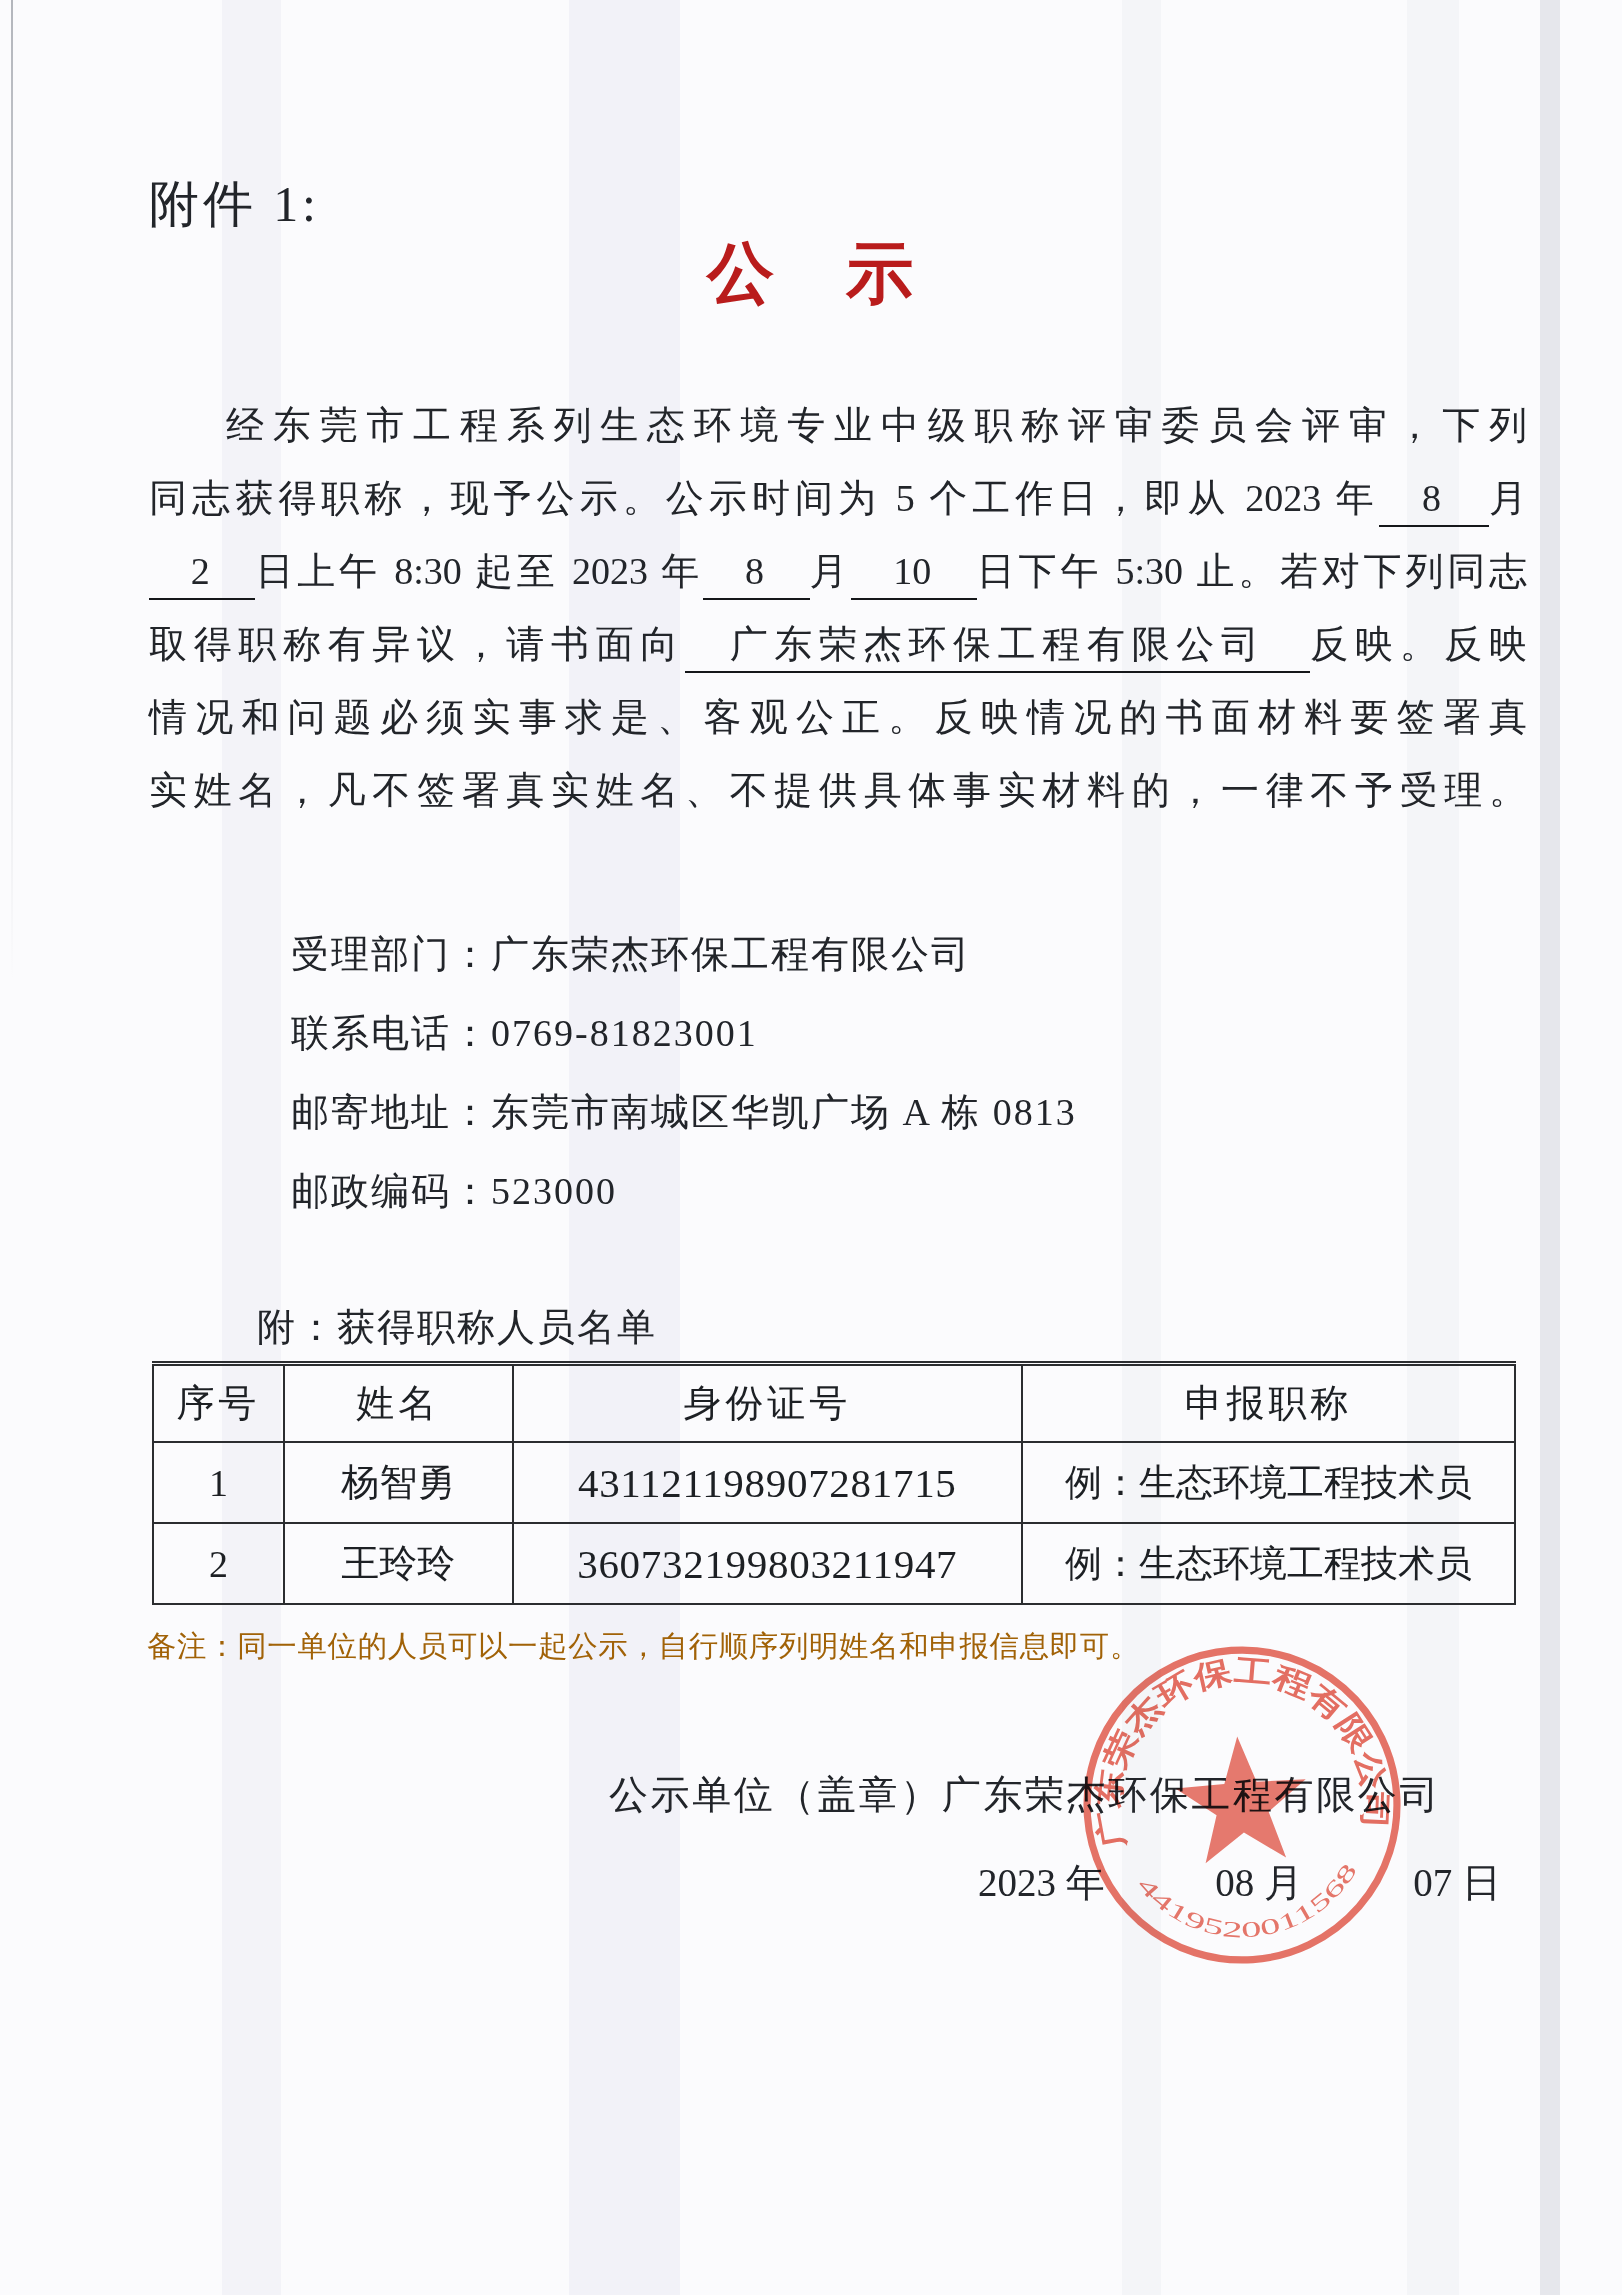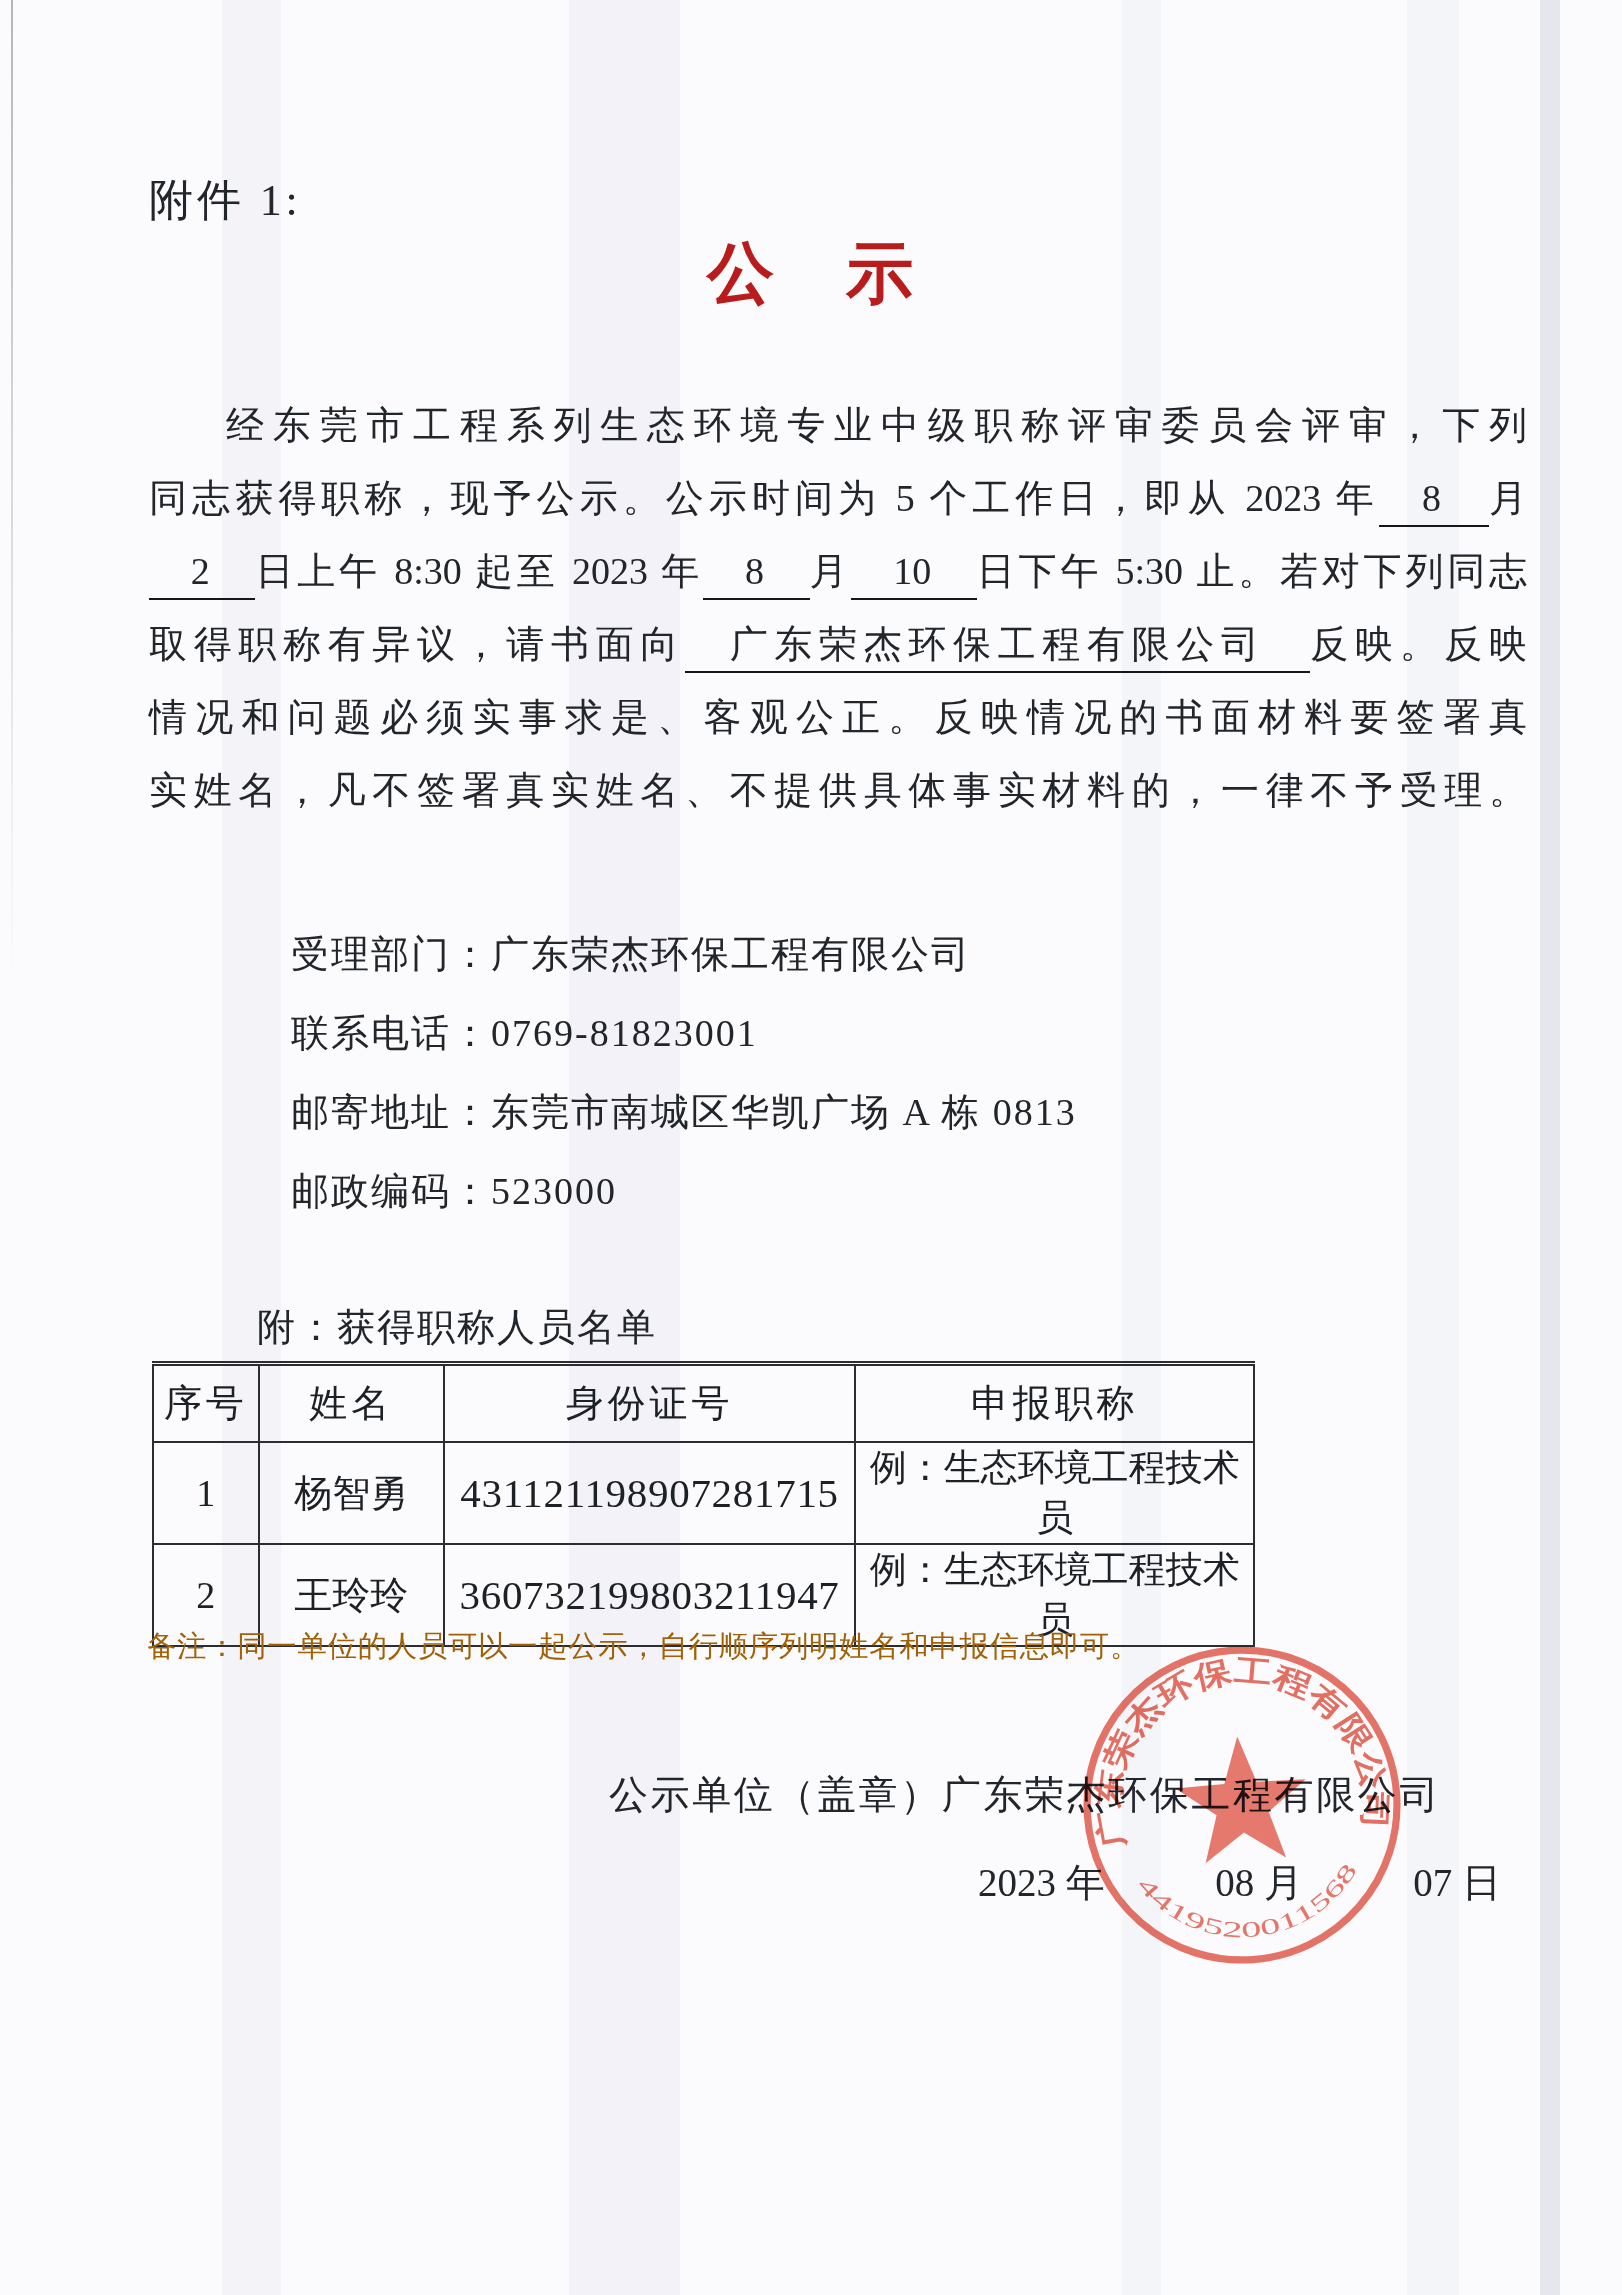--- a/index.html
+++ b/index.html
@@ -12,36 +12,36 @@
   
   .artifact { position:absolute; top:0; pointer-events:none; }
   .left-line { left:10.5px; width:2px; height:982px;
     background:linear-gradient(180deg, rgba(120,125,135,.55), rgba(120,125,135,0)); }
   .right-band { left:1540px; width:19.6px; height:2295px; background:rgba(203,206,214,.45); }
   .band-a { left:222px; width:59px; height:2295px; background:rgba(228,230,238,.35); }
   .band-b { left:569px; width:111px; height:2295px; background:rgba(229,231,239,.40); }
   .band-c { left:1122px; width:39px; height:2295px; background:rgba(230,232,239,.30); }
   .band-d { left:1407px; width:52px; height:2295px; background:rgba(229,231,238,.30); }
 
-  .attachment { position:absolute; left:149px; top:171px; font-size:44px; letter-spacing:3.9px; }
+  .attachment { position:absolute; left:149px; top:171px; font-size:50px; letter-spacing:3.9px; }
   .title { position:absolute; left:0; top:228px; width:100%; margin:0;
     text-align:center; font-size:67px; font-weight:bold; color:#b91c1c; letter-spacing:2.6px; }
 
   .paragraph { position:absolute; left:149px; top:389px; width:1378px; font-size:38px; }
   .pline { line-height:73px; height:73px; white-space:nowrap;
     text-align:justify; text-align-last:justify; text-justify:inter-character; }
   .pline.indent { text-indent:77px; }
   .ul { border-bottom:2.6px solid #15171a; padding-bottom:5.9px; }
 
   .contact { position:absolute; left:251px; top:915px; font-size:38px; }
   .cline { line-height:79px; height:79px; letter-spacing:2px;margin-left:40px; }
 
   .attach-note { position:absolute; left:257px; top:1301px; font-size:38px; line-height:52px; letter-spacing:2px; }
 
-  .roster { position:absolute; left:152px; top:1361px; width:1103px;
+  .roster { position:absolute; left:152px; top:1361px; width:1364px;
     border-collapse:collapse; table-layout:fixed; font-size:38px; color:#1d2024; }
   .roster th, .roster td { border:2px solid #2b2d30; text-align:center; vertical-align:middle;
     font-weight:normal; padding:0; overflow:hidden; }
   .roster thead th { height:75px; letter-spacing:3.9px; border-top:5.9px double #2b2d30; }
   .roster tbody td { height:79px; }
   .roster td.col-id { font-size:41px; letter-spacing:0.7px; }
   .roster td.col-title-cell { font-size:37px; }
   .roster tbody tr td:first-child, .roster thead th:first-child { border-left:2.6px solid #2b2d30; }
   .roster tbody tr td:last-child, .roster thead th:last-child { border-right:2.6px solid #2b2d30; }
   .roster tbody tr:last-child td { border-bottom:2.6px solid #2b2d30; }

